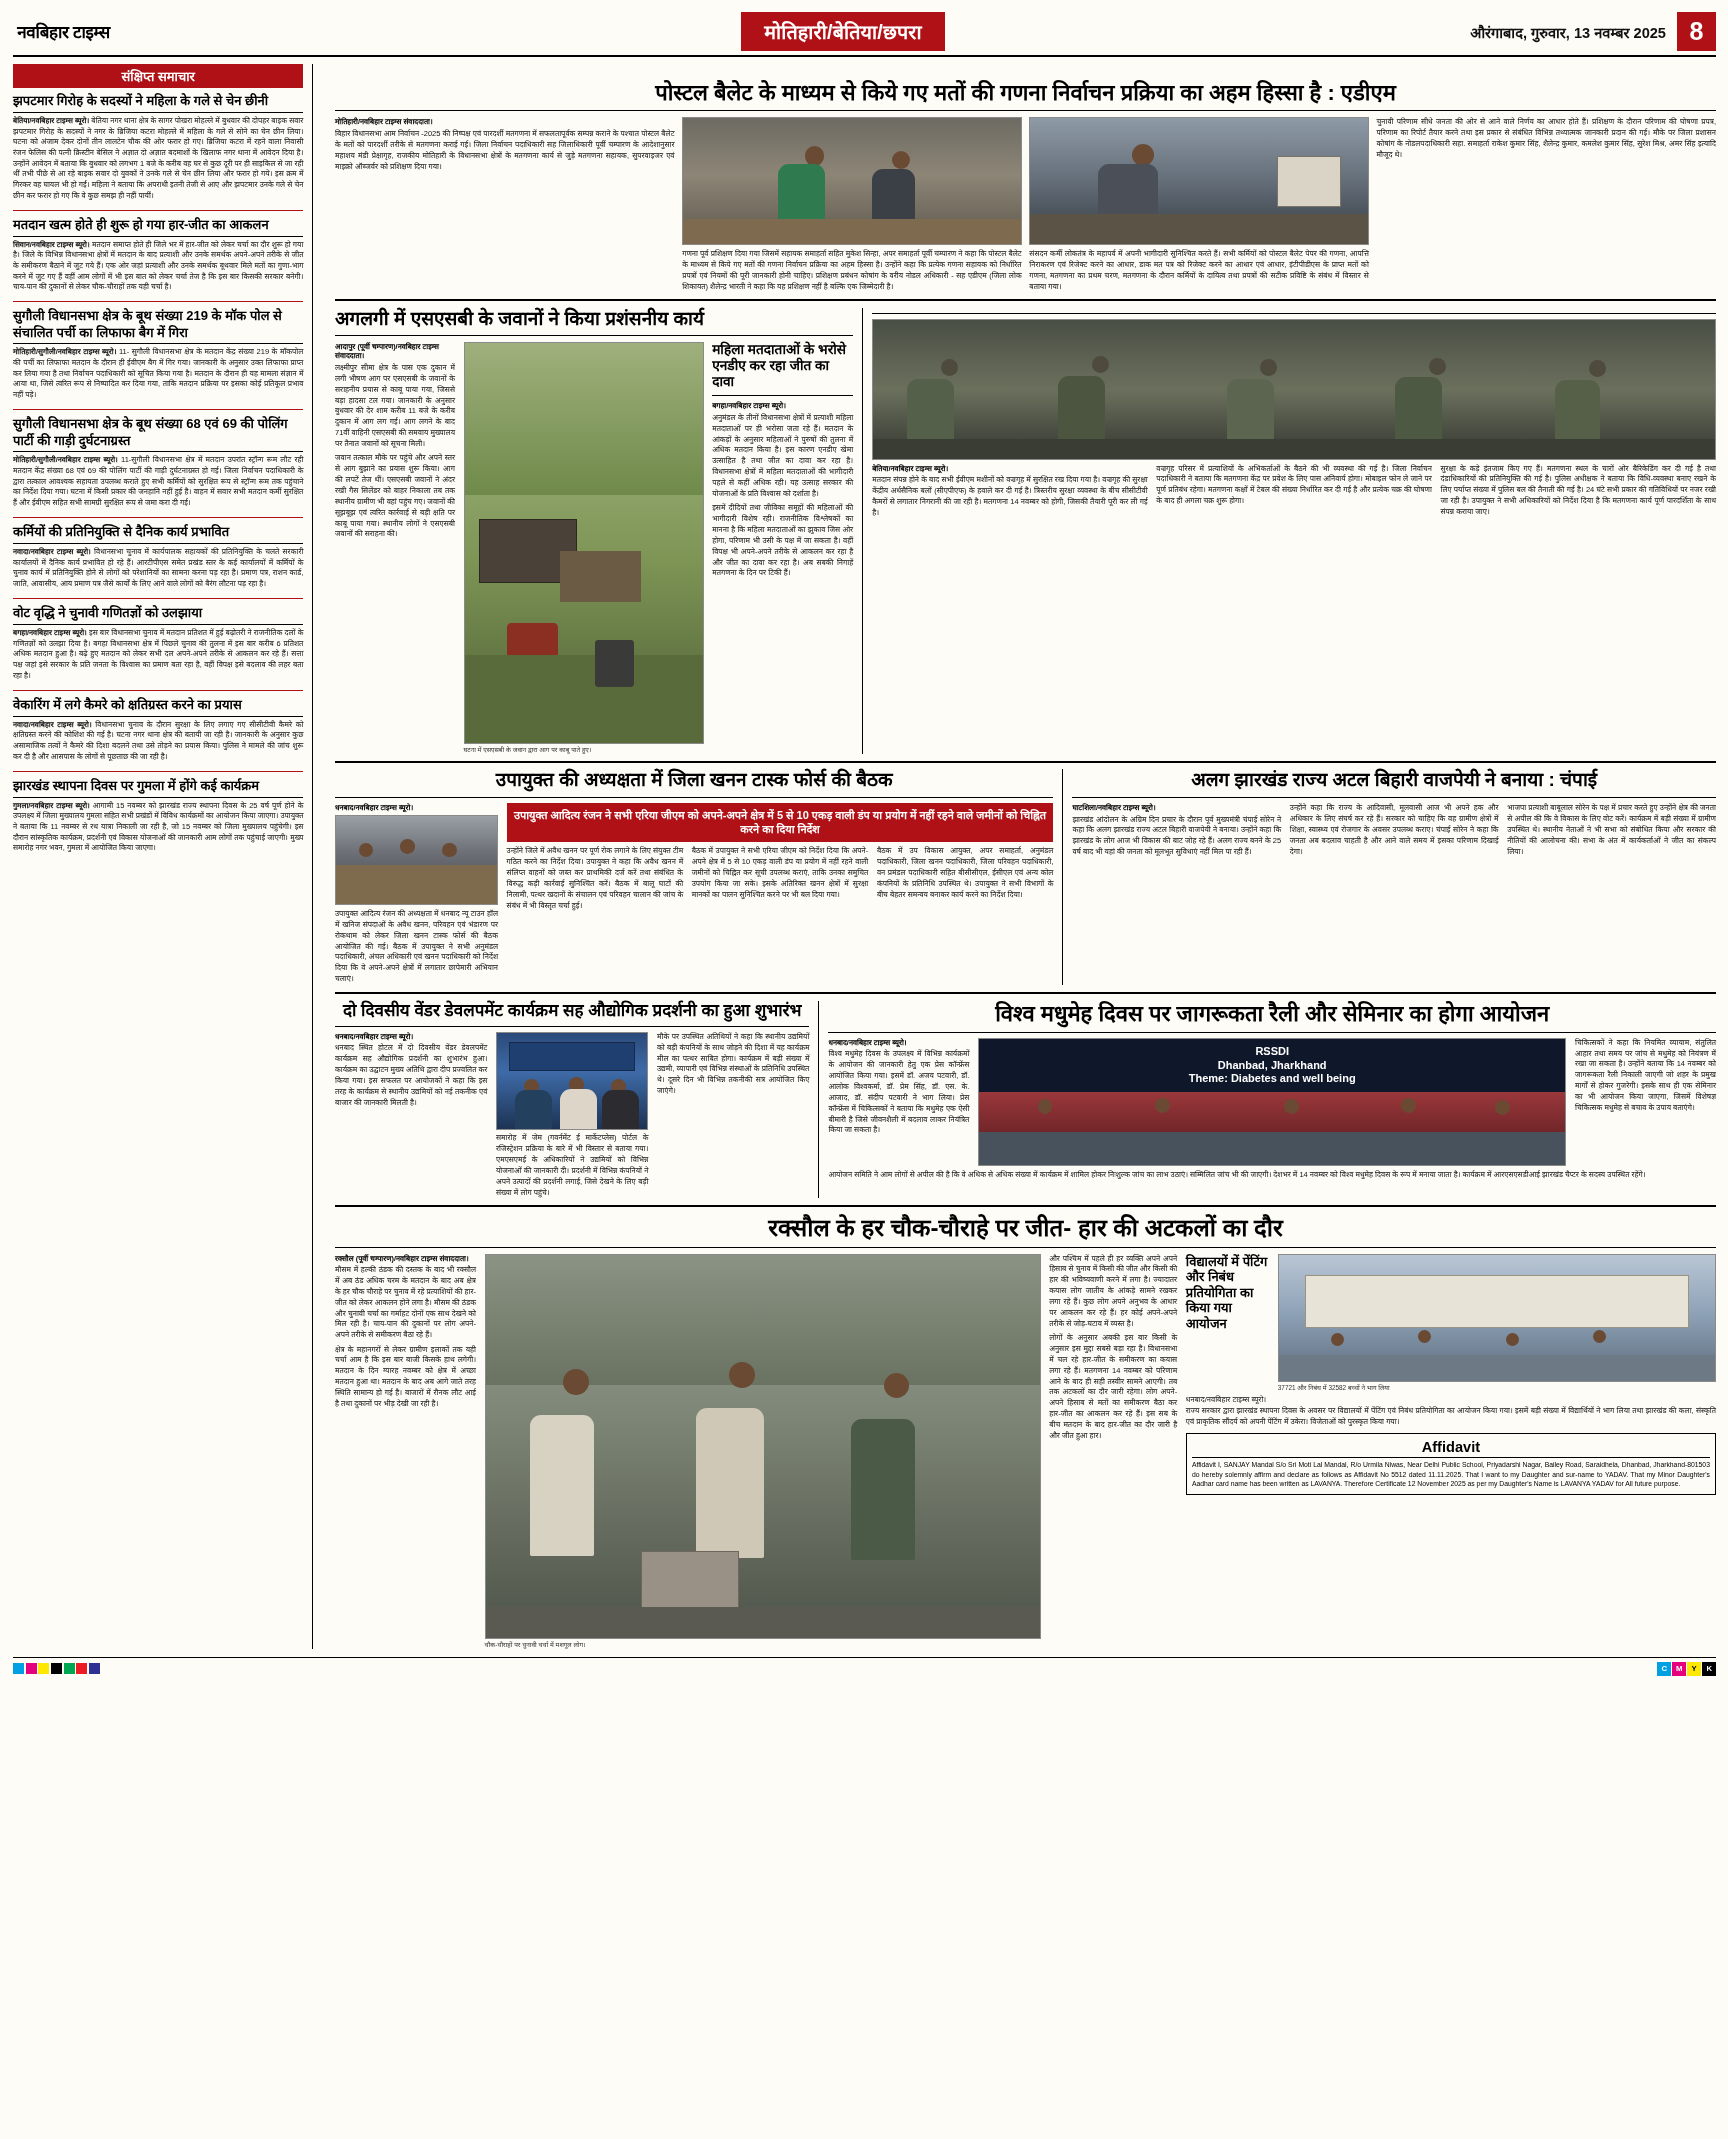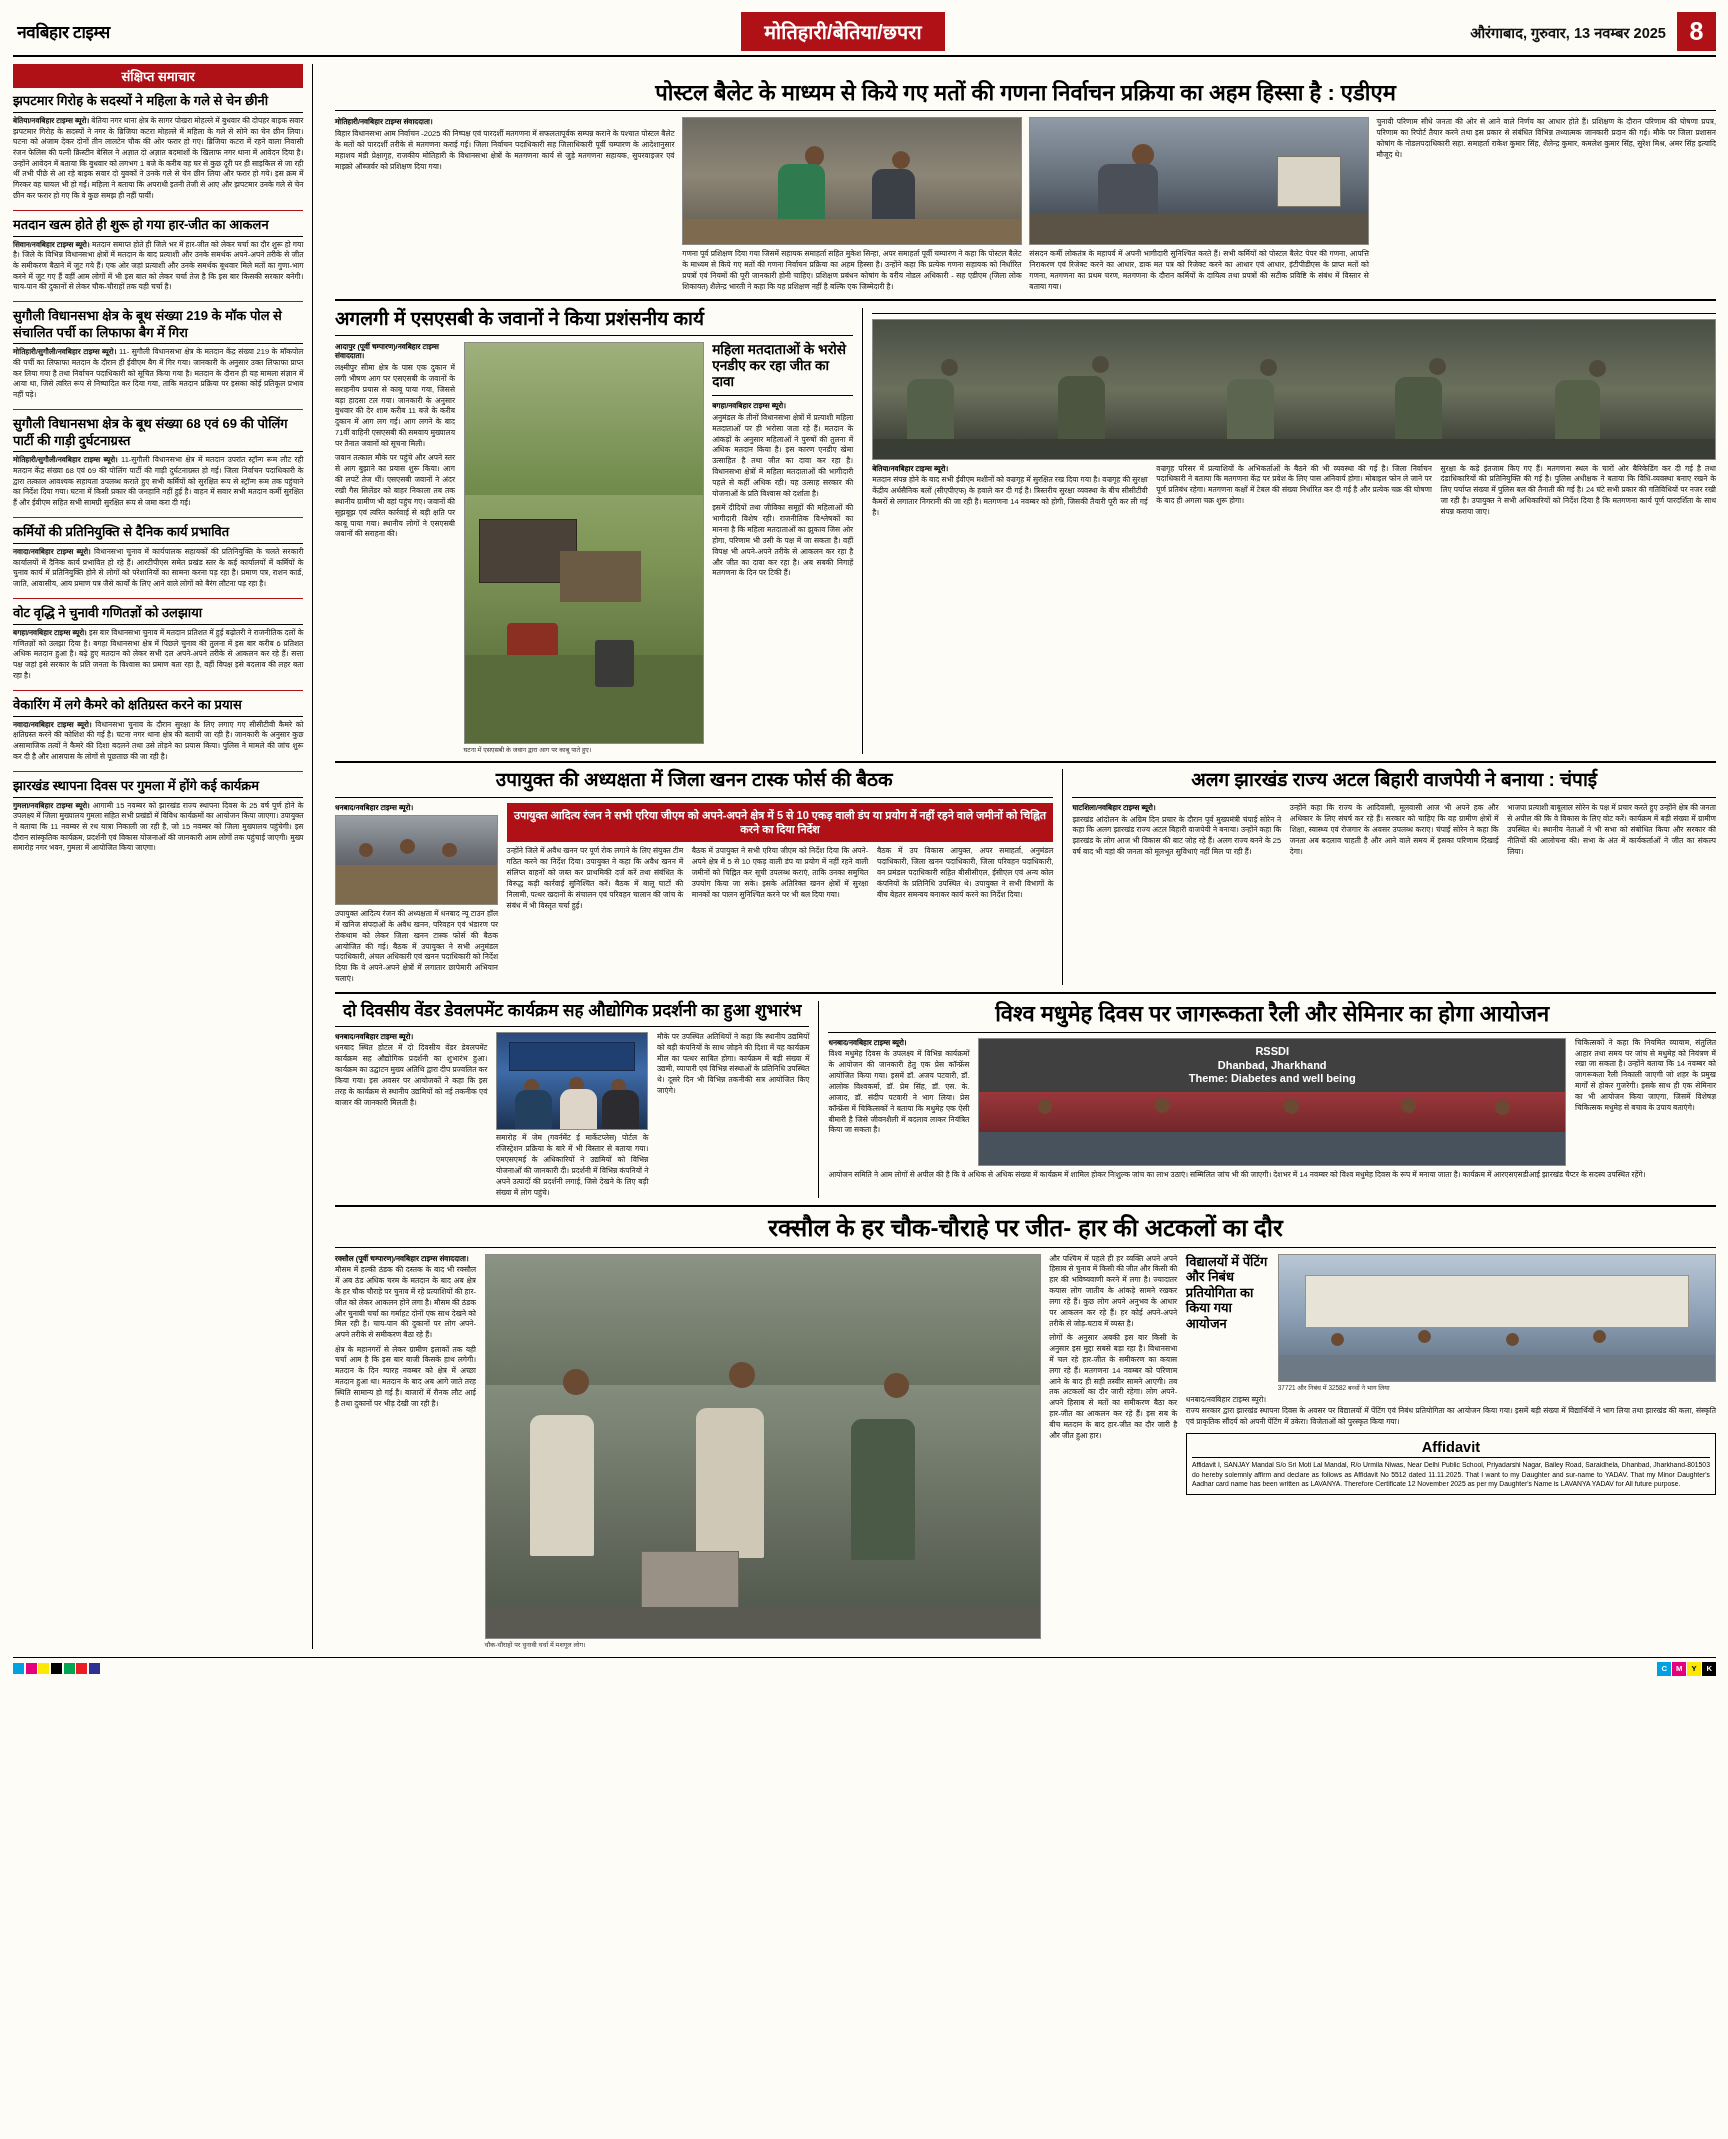--- a/index.html
+++ b/index.html
@@ -483,21 +483,21 @@
 
       <div class="hr-thick"></div>
 
       <div style="display:flex; gap:9.4px;">
         <div style="flex:0 0 484px; border-right:0.9px solid #000; padding-right:8.6px;">
           <div class="sec-head center" style="font-size:17px;">दो दिवसीय वेंडर डेवलपमेंट कार्यक्रम सह औद्योगिक प्रदर्शनी का हुआ शुभारंभ</div>
           <div class="hr-thin"></div>
           <div class="cols3">
             <div class="artcol">
               <div class="byline">धनबाद/नवबिहार टाइम्स ब्यूरो।</div>
-              <div class="ptext">धनबाद स्थित होटल में दो दिवसीय वेंडर डेवलपमेंट कार्यक्रम सह औद्योगिक प्रदर्शनी का शुभारंभ हुआ। कार्यक्रम का उद्घाटन मुख्य अतिथि द्वारा दीप प्रज्वलित कर किया गया। इस अवसर पर आयोजकों ने कहा कि इस तरह के कार्यक्रम से स्थानीय उद्यमियों को नई तकनीक एवं बाजार की जानकारी मिलती है।</div>
+              <div class="ptext">धनबाद स्थित होटल में दो दिवसीय वेंडर डेवलपमेंट कार्यक्रम सह औद्योगिक प्रदर्शनी का शुभारंभ हुआ। कार्यक्रम का उद्घाटन मुख्य अतिथि द्वारा दीप प्रज्वलित कर किया गया। इस सफलत पर आयोजकों ने कहा कि इस तरह के कार्यक्रम से स्थानीय उद्यमियों को नई तकनीक एवं बाजार की जानकारी मिलती है।</div>
             </div>
             <div class="artcol">
               <div class="photo ph-exhibit" style="height:98px;margin-bottom:3.4px;">
                 <div class="sky"></div>
                 <div style="position:absolute;left:8%;top:10%;width:84%;height:30%;background:#1f3f70;border:0.9px solid #16294a;"></div>
                 <div class="head-d" style="left:18%;top:48%;width:14.6px;height:14.6px;"></div>
                 <div class="torso" style="left:12%;top:60%;width:37px;height:39px;background:#24405f;"></div>
                 <div class="head-d" style="left:48%;top:46%;width:14.6px;height:14.6px;"></div>
                 <div class="torso" style="left:42%;top:58%;width:37px;height:41px;background:#ddd6c8;"></div>
                 <div class="head-d" style="left:76%;top:48%;width:14.6px;height:14.6px;"></div>
@@ -515,21 +515,21 @@
           <div class="sec-head center" style="font-size:22px;">विश्व मधुमेह दिवस पर जागरूकता रैली और सेमिनार का होगा आयोजन</div>
           <div class="hr-thin"></div>
           <div style="display:flex; gap:8.6px;">
             <div style="flex:0 0 141px;">
               <div class="byline">धनबाद/नवबिहार टाइम्स ब्यूरो।</div>
               <div class="ptext">विश्व मधुमेह दिवस के उपलक्ष्य में विभिन्न कार्यक्रमों के आयोजन की जानकारी हेतु एक प्रेस कॉन्फ्रेंस आयोजित किया गया। इसमें डॉ. अजय पटवारी, डॉ. आलोक विश्वकर्मा, डॉ. प्रेम सिंह, डॉ. एस. के. आजाद, डॉ. संदीप पटवारी ने भाग लिया। प्रेस कॉन्फ्रेंस में चिकित्सकों ने बताया कि मधुमेह एक ऐसी बीमारी है जिसे जीवनशैली में बदलाव लाकर नियंत्रित किया जा सकता है।</div>
             </div>
             <div style="flex:1;">
               <div class="photo ph-seminar" style="height:128px;">
                 <div class="sky"></div>
-                <div style="position:absolute;left:0;top:0;width:100%;height:42%;background:#404040;display:flex;align-items:center;justify-content:center;color:#fff;font-weight:bold;font-size:11px;white-space:pre-line;text-align:center;line-height:1.2;">RSSDI
+                <div style="position:absolute;left:0;top:0;width:100%;height:42%;background:#0f172a;display:flex;align-items:center;justify-content:center;color:#fff;font-weight:bold;font-size:11px;white-space:pre-line;text-align:center;line-height:1.2;">RSSDI
 Dhanbad, Jharkhand
 Theme: Diabetes and well being</div>
                 <div style="position:absolute;left:0;bottom:0;width:100%;height:26%;background:#47525c;"></div>
                 <div class="head-d" style="left:10%;top:48%;width:14.6px;height:14.6px;"></div>
                 <div class="head-d" style="left:30%;top:47%;width:14.6px;height:14.6px;"></div>
                 <div class="head-d" style="left:52%;top:48%;width:14.6px;height:14.6px;"></div>
                 <div class="head-d" style="left:72%;top:47%;width:14.6px;height:14.6px;"></div>
                 <div class="head-d" style="left:88%;top:49%;width:14.6px;height:14.6px;"></div>
               </div>
             </div>

